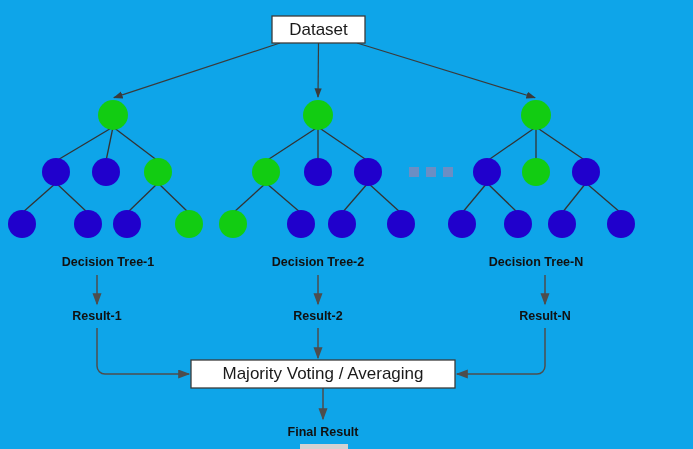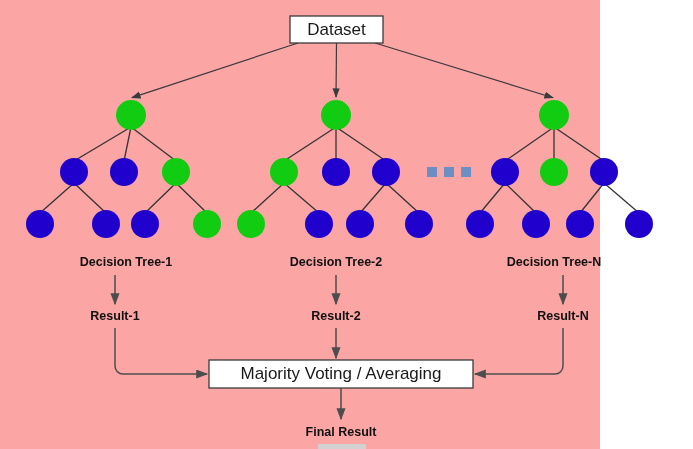--- a/index.html
+++ b/index.html
@@ -9,24 +9,23 @@
     background: #ffffff;
   }
   body {
     font-family: "Liberation Sans", sans-serif;
     width: 693px;
     height: 449px;
     overflow: hidden;
   }
   #diagram-root {
     position: relative;
-    width: 582px;
+    width: 693px;
     height: 449px;
-    background: #fca5a5;
-    padding-left: 18px;
+    background: #0ea5e9;
   }
   svg#diagram-svg {
     display: block;
     width: 693px;
     height: 449px;
   }
   .box-rect {
     fill: #ffffff;
     stroke: #3b3b3b;
     stroke-width: 1.3;

